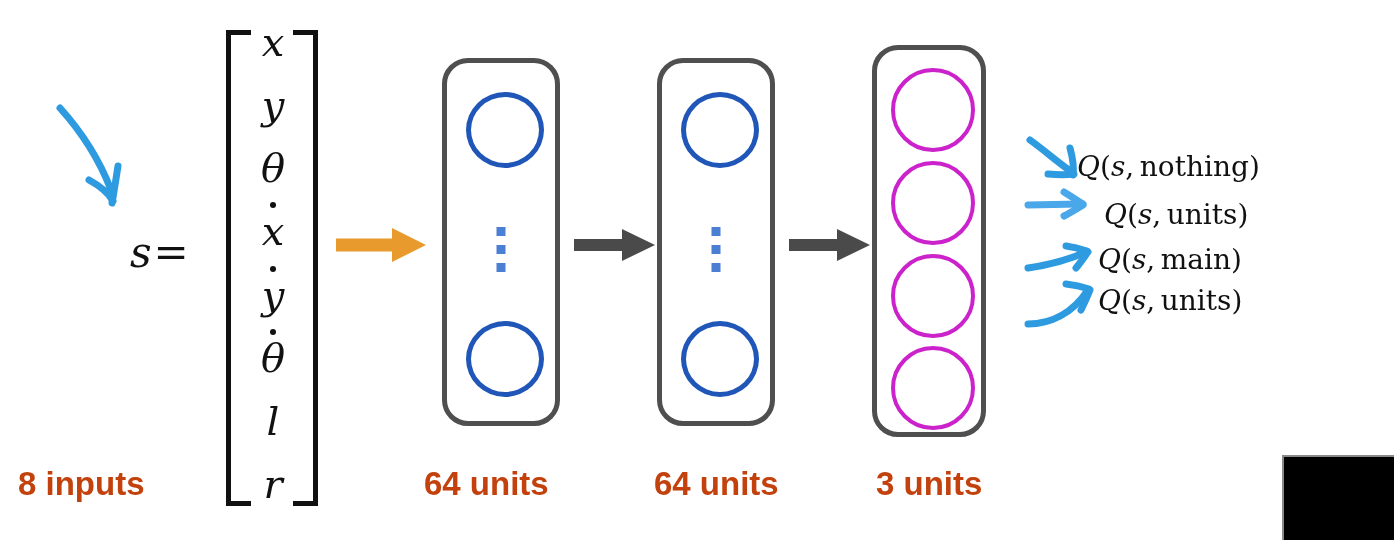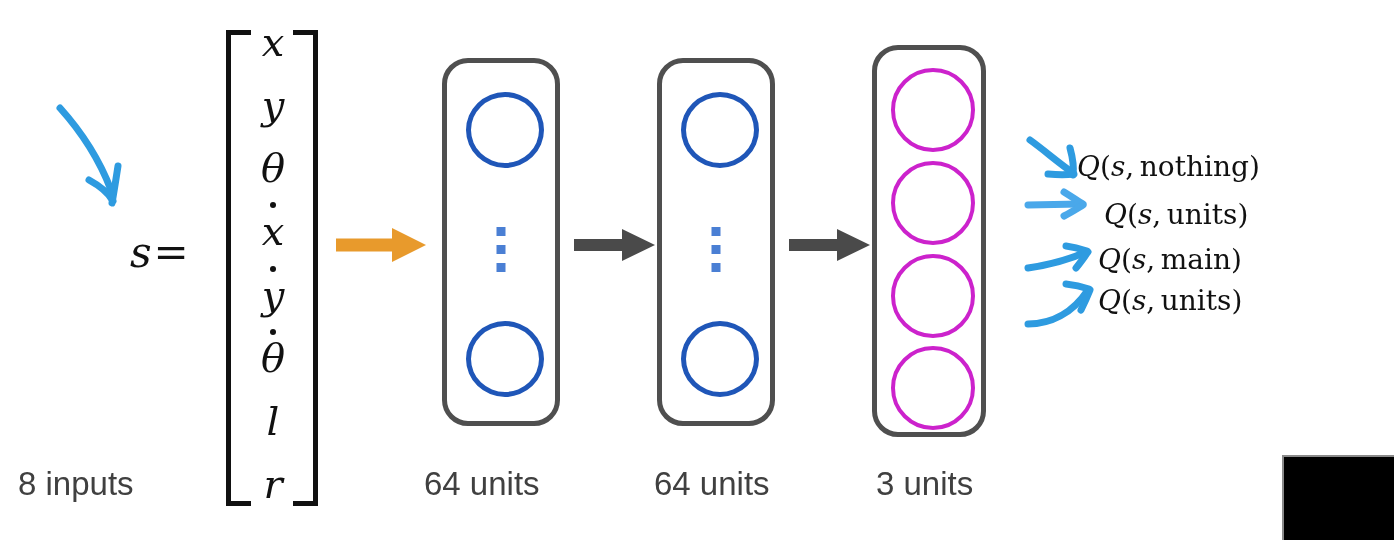--- a/index.html
+++ b/index.html
@@ -151,22 +151,23 @@
   #q-nothing { left: 1077px; top: 150px; }
   #q-left    { left: 1104px; top: 198px; }
   #q-main    { left: 1098px; top: 243px; }
   #q-right   { left: 1098px; top: 284px; }
 
   
   .caption {
     position: absolute;
     font-family: "Liberation Sans", sans-serif;
     font-size: 33px;
-    color: #404040;
+    color: #c2410c;
     white-space: nowrap;
+    font-weight: bold;
   }
   #cap-inputs { left: 18px;  top: 465px; }
   #cap-l1     { left: 424px; top: 465px; }
   #cap-l2     { left: 654px; top: 465px; }
   #cap-l3     { left: 876px; top: 465px; }
 
   
   #black-block {
     left: 1282px;
     top: 455px;

